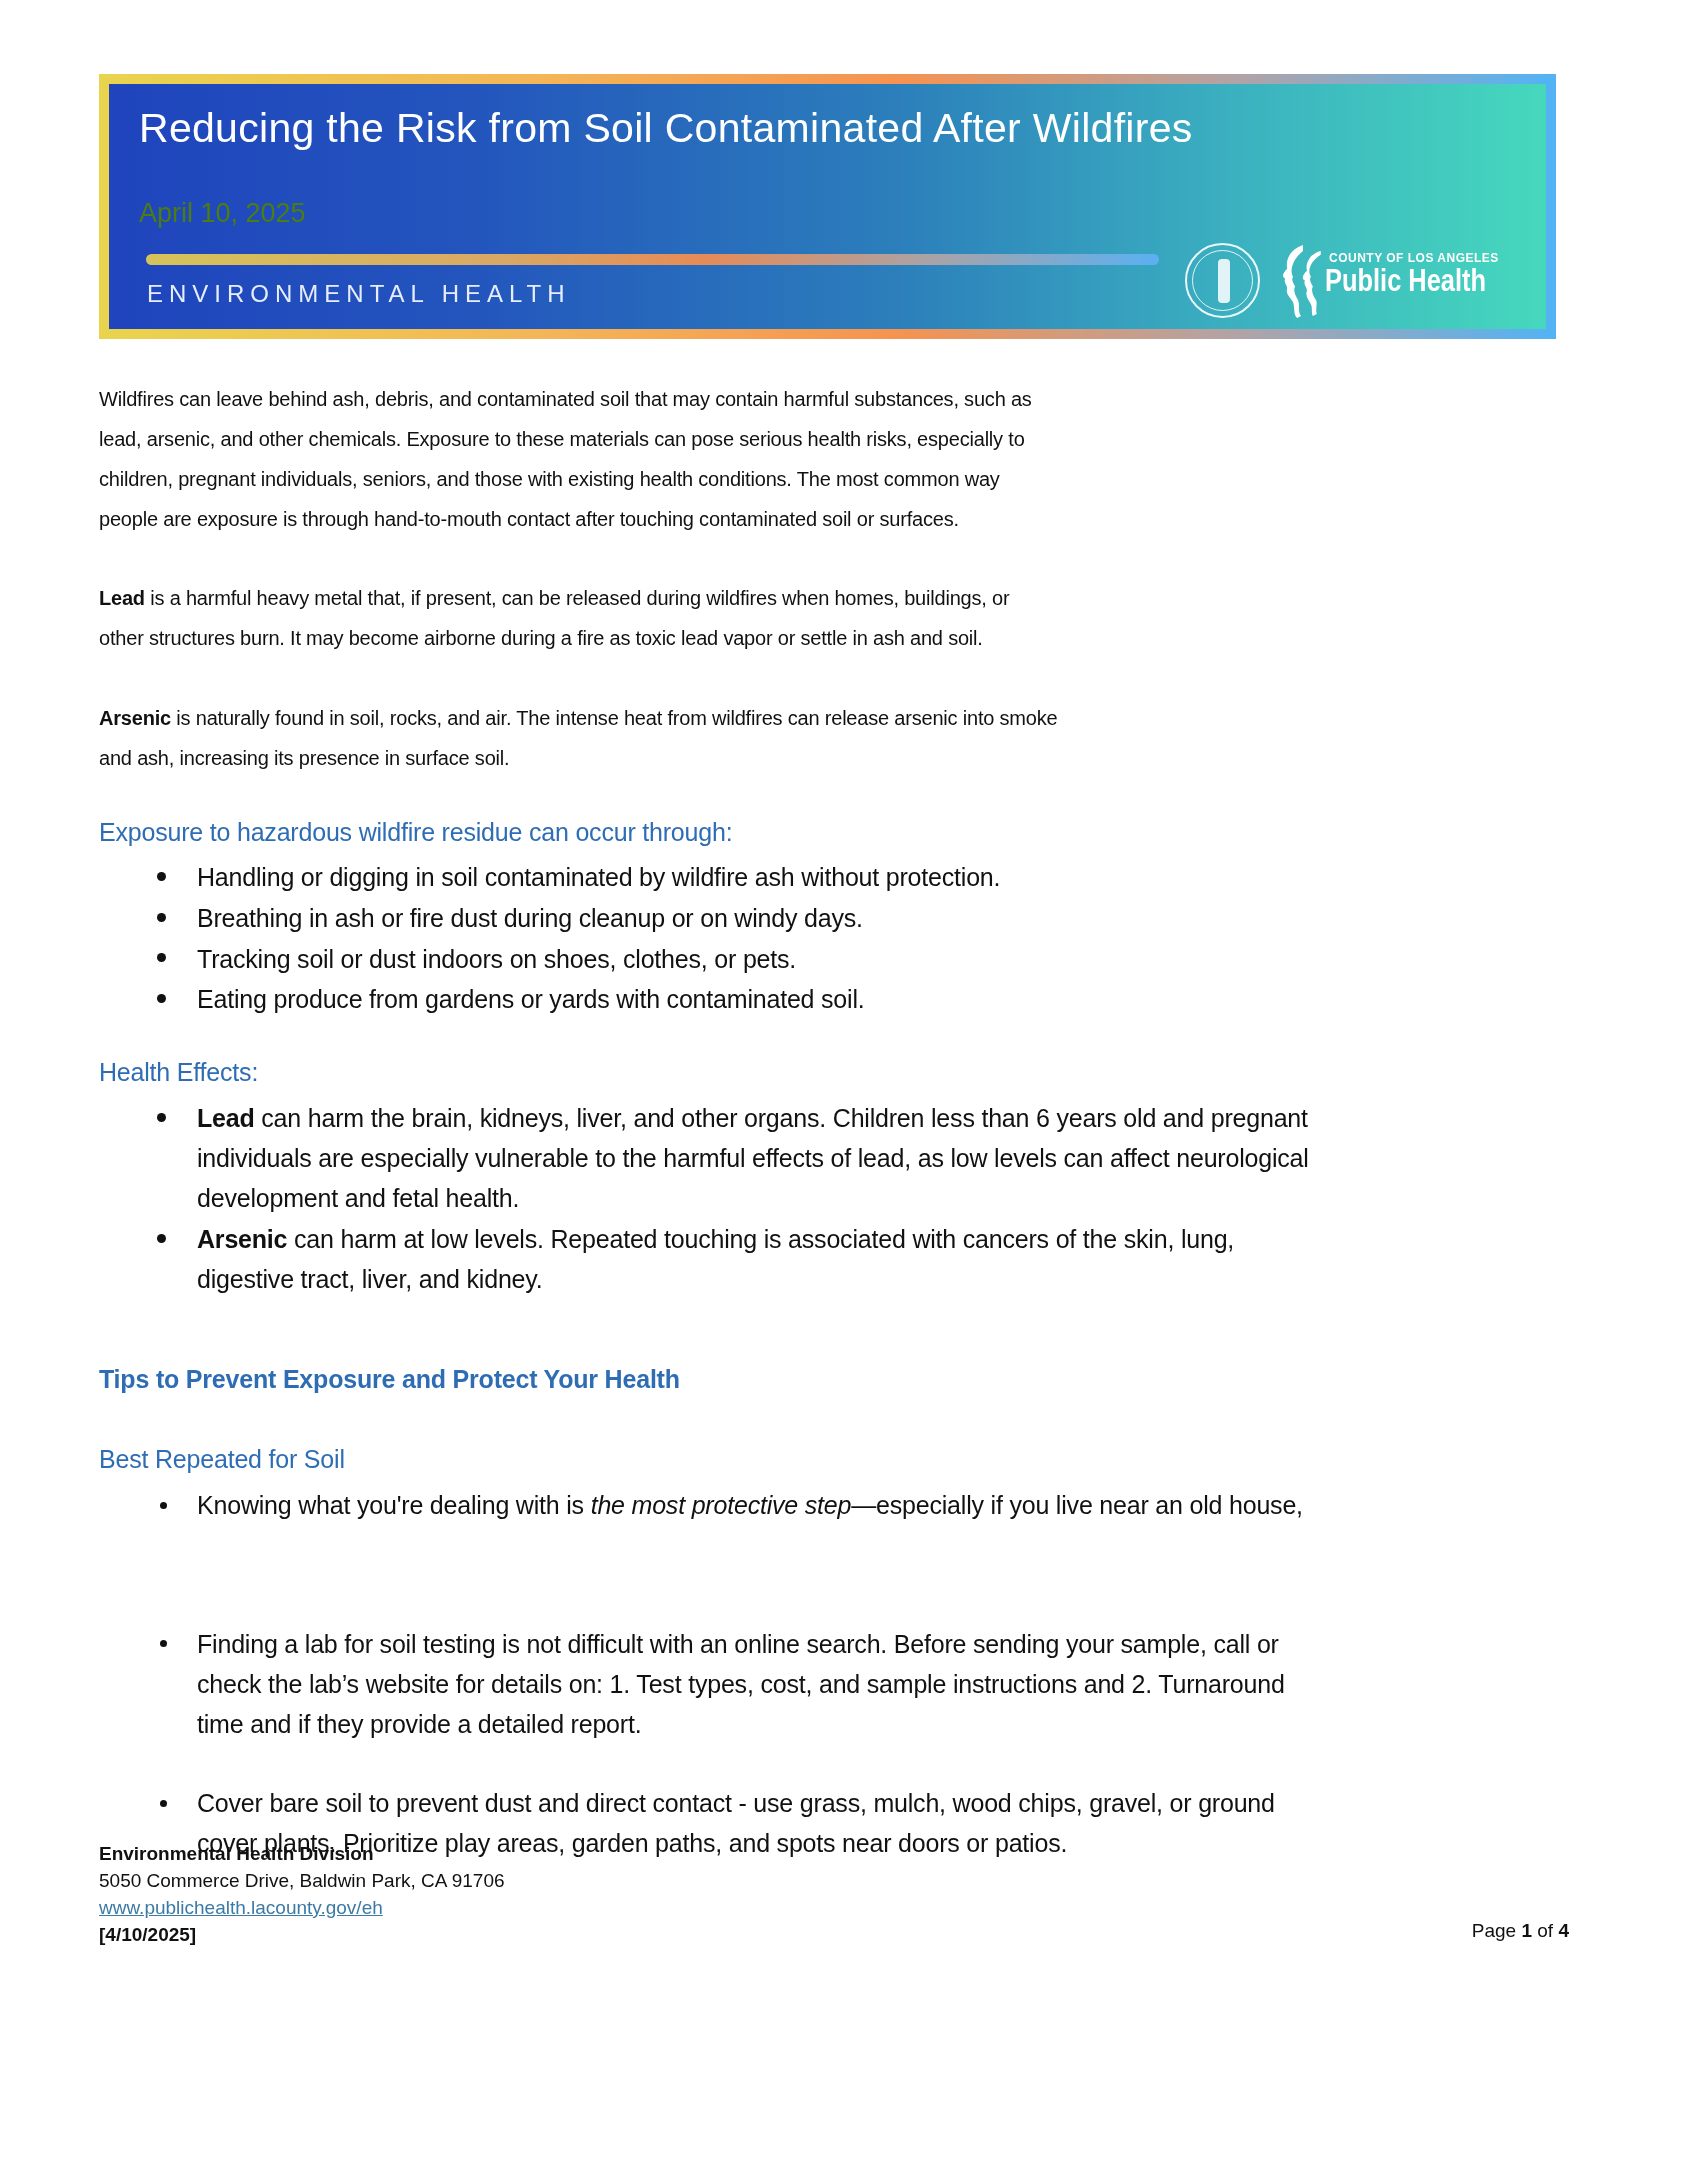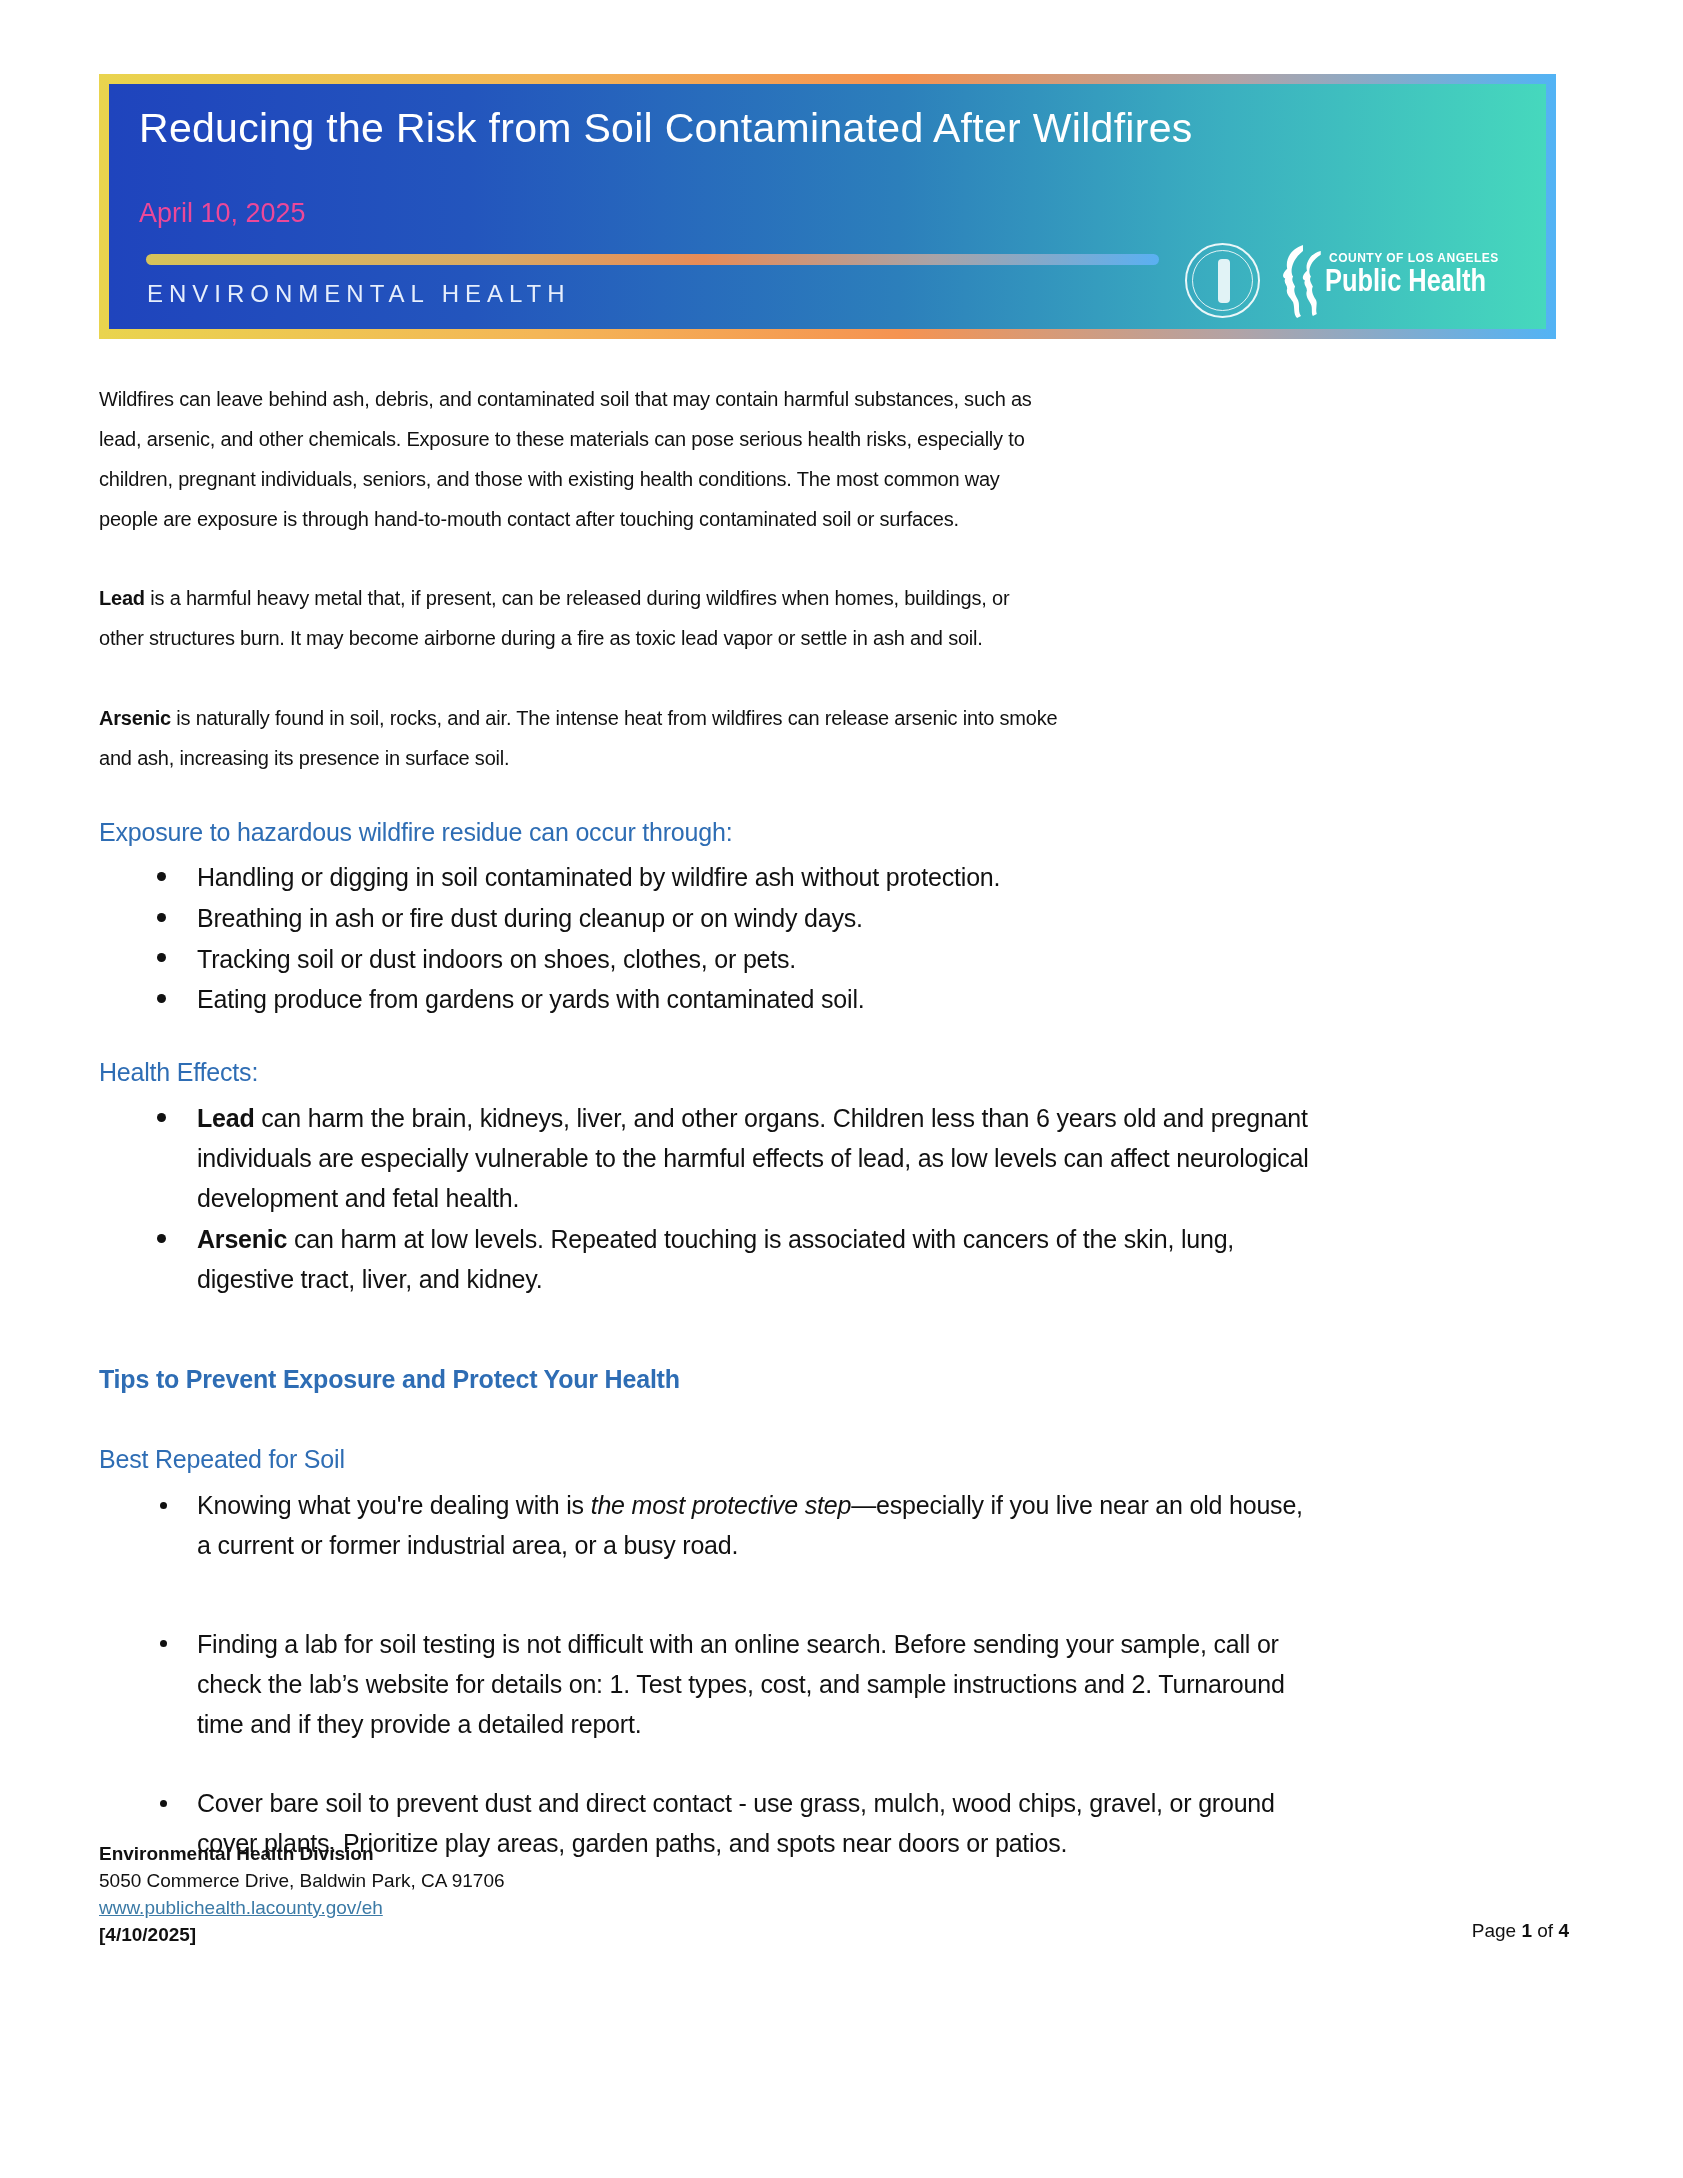--- a/index.html
+++ b/index.html
@@ -6,21 +6,21 @@
   body { width: 1683px; height: 2178px; position: relative; overflow: hidden;
          font-family: "Liberation Sans", "DejaVu Sans", sans-serif; color: #111; }
 
   
   .banner { position: absolute; left: 99px; top: 74px; width: 1457px; height: 265px;
             background: linear-gradient(90deg, #e9d44e 0%, #f4b657 30%, #f59351 55%, #b2a3a6 78%, #52b3f5 100%); }
   .banner-inner { position: absolute; left: 10px; top: 10px; right: 10px; bottom: 10px;
                   background: linear-gradient(90deg, #1f44bd 0%, #2355bd 25%, #2c7fbb 55%, #3bb0c0 78%, #46d8bd 100%); }
   .banner-title { position: absolute; left: 139px; top: 105px; font-size: 41px; color: #ffffff;
                   font-weight: 300; letter-spacing: 0.3px; white-space: nowrap; }
-  .banner-date { position: absolute; left: 139px; top: 198px; font-size: 27px; color: #ec4899; white-space: nowrap; }
+  .banner-date { position: absolute; left: 139px; top: 198px; font-size: 27px; color: #4d7c0f; white-space: nowrap; }
   .banner-rule { position: absolute; left: 146px; top: 254px; width: 1013px; height: 11px; border-radius: 6px;
                  background: linear-gradient(90deg, #d6c35a 0%, #d9a864 35%, #e68b57 55%, #a8a3a8 78%, #5ab0f2 100%); }
   .banner-dept { position: absolute; left: 147px; top: 280px; font-size: 24px; color: #e6eefc;
                  letter-spacing: 6px; white-space: nowrap; }
   .seal { position: absolute; left: 1185px; top: 243px; width: 75px; height: 75px; border-radius: 50%;
           border: 2px solid rgba(255,255,255,0.9); box-sizing: border-box; }
   .seal::before { content: ""; position: absolute; left: 5px; top: 5px; right: 5px; bottom: 5px;
                   border-radius: 50%; border: 1.5px solid rgba(255,255,255,0.85); }
   .seal::after { content: ""; position: absolute; left: 31px; top: 14px; width: 12px; height: 44px;
                  background: rgba(255,255,255,0.85); border-radius: 4px; }
@@ -109,21 +109,20 @@
     <div>digestive tract, liver, and kidney.</div>
   </div>
 </div>
 
 <div class="h-blue-bold" style="top:1365px;">Tips to Prevent Exposure and Protect Your Health</div>
 <div class="h-blue" style="top:1445px;">Best Repeated for Soil</div>
 <div class="bullets">
   <div class="dot small" style="top:1502px;"></div>
   <div class="bullet" style="top:1485px;">
     <div><span>Knowing what you're dealing with is </span><i>the most protective step</i><span>—especially if you live near an old house,</span></div>
-    <div>a current or former industrial area, or a busy road.</div>
   </div>
   <div class="dot small" style="top:1640px;"></div>
   <div class="bullet" style="top:1624px;">
     <div>Finding a lab for soil testing is not difficult with an online search. Before sending your sample, call or</div>
     <div>check the lab’s website for details on: 1. Test types, cost, and sample instructions and 2. Turnaround</div>
     <div>time and if they provide a detailed report.</div>
   </div>
   <div class="dot small" style="top:1800px;"></div>
   <div class="bullet" style="top:1783px;">
     <div>Cover bare soil to prevent dust and direct contact - use grass, mulch, wood chips, gravel, or ground</div>

